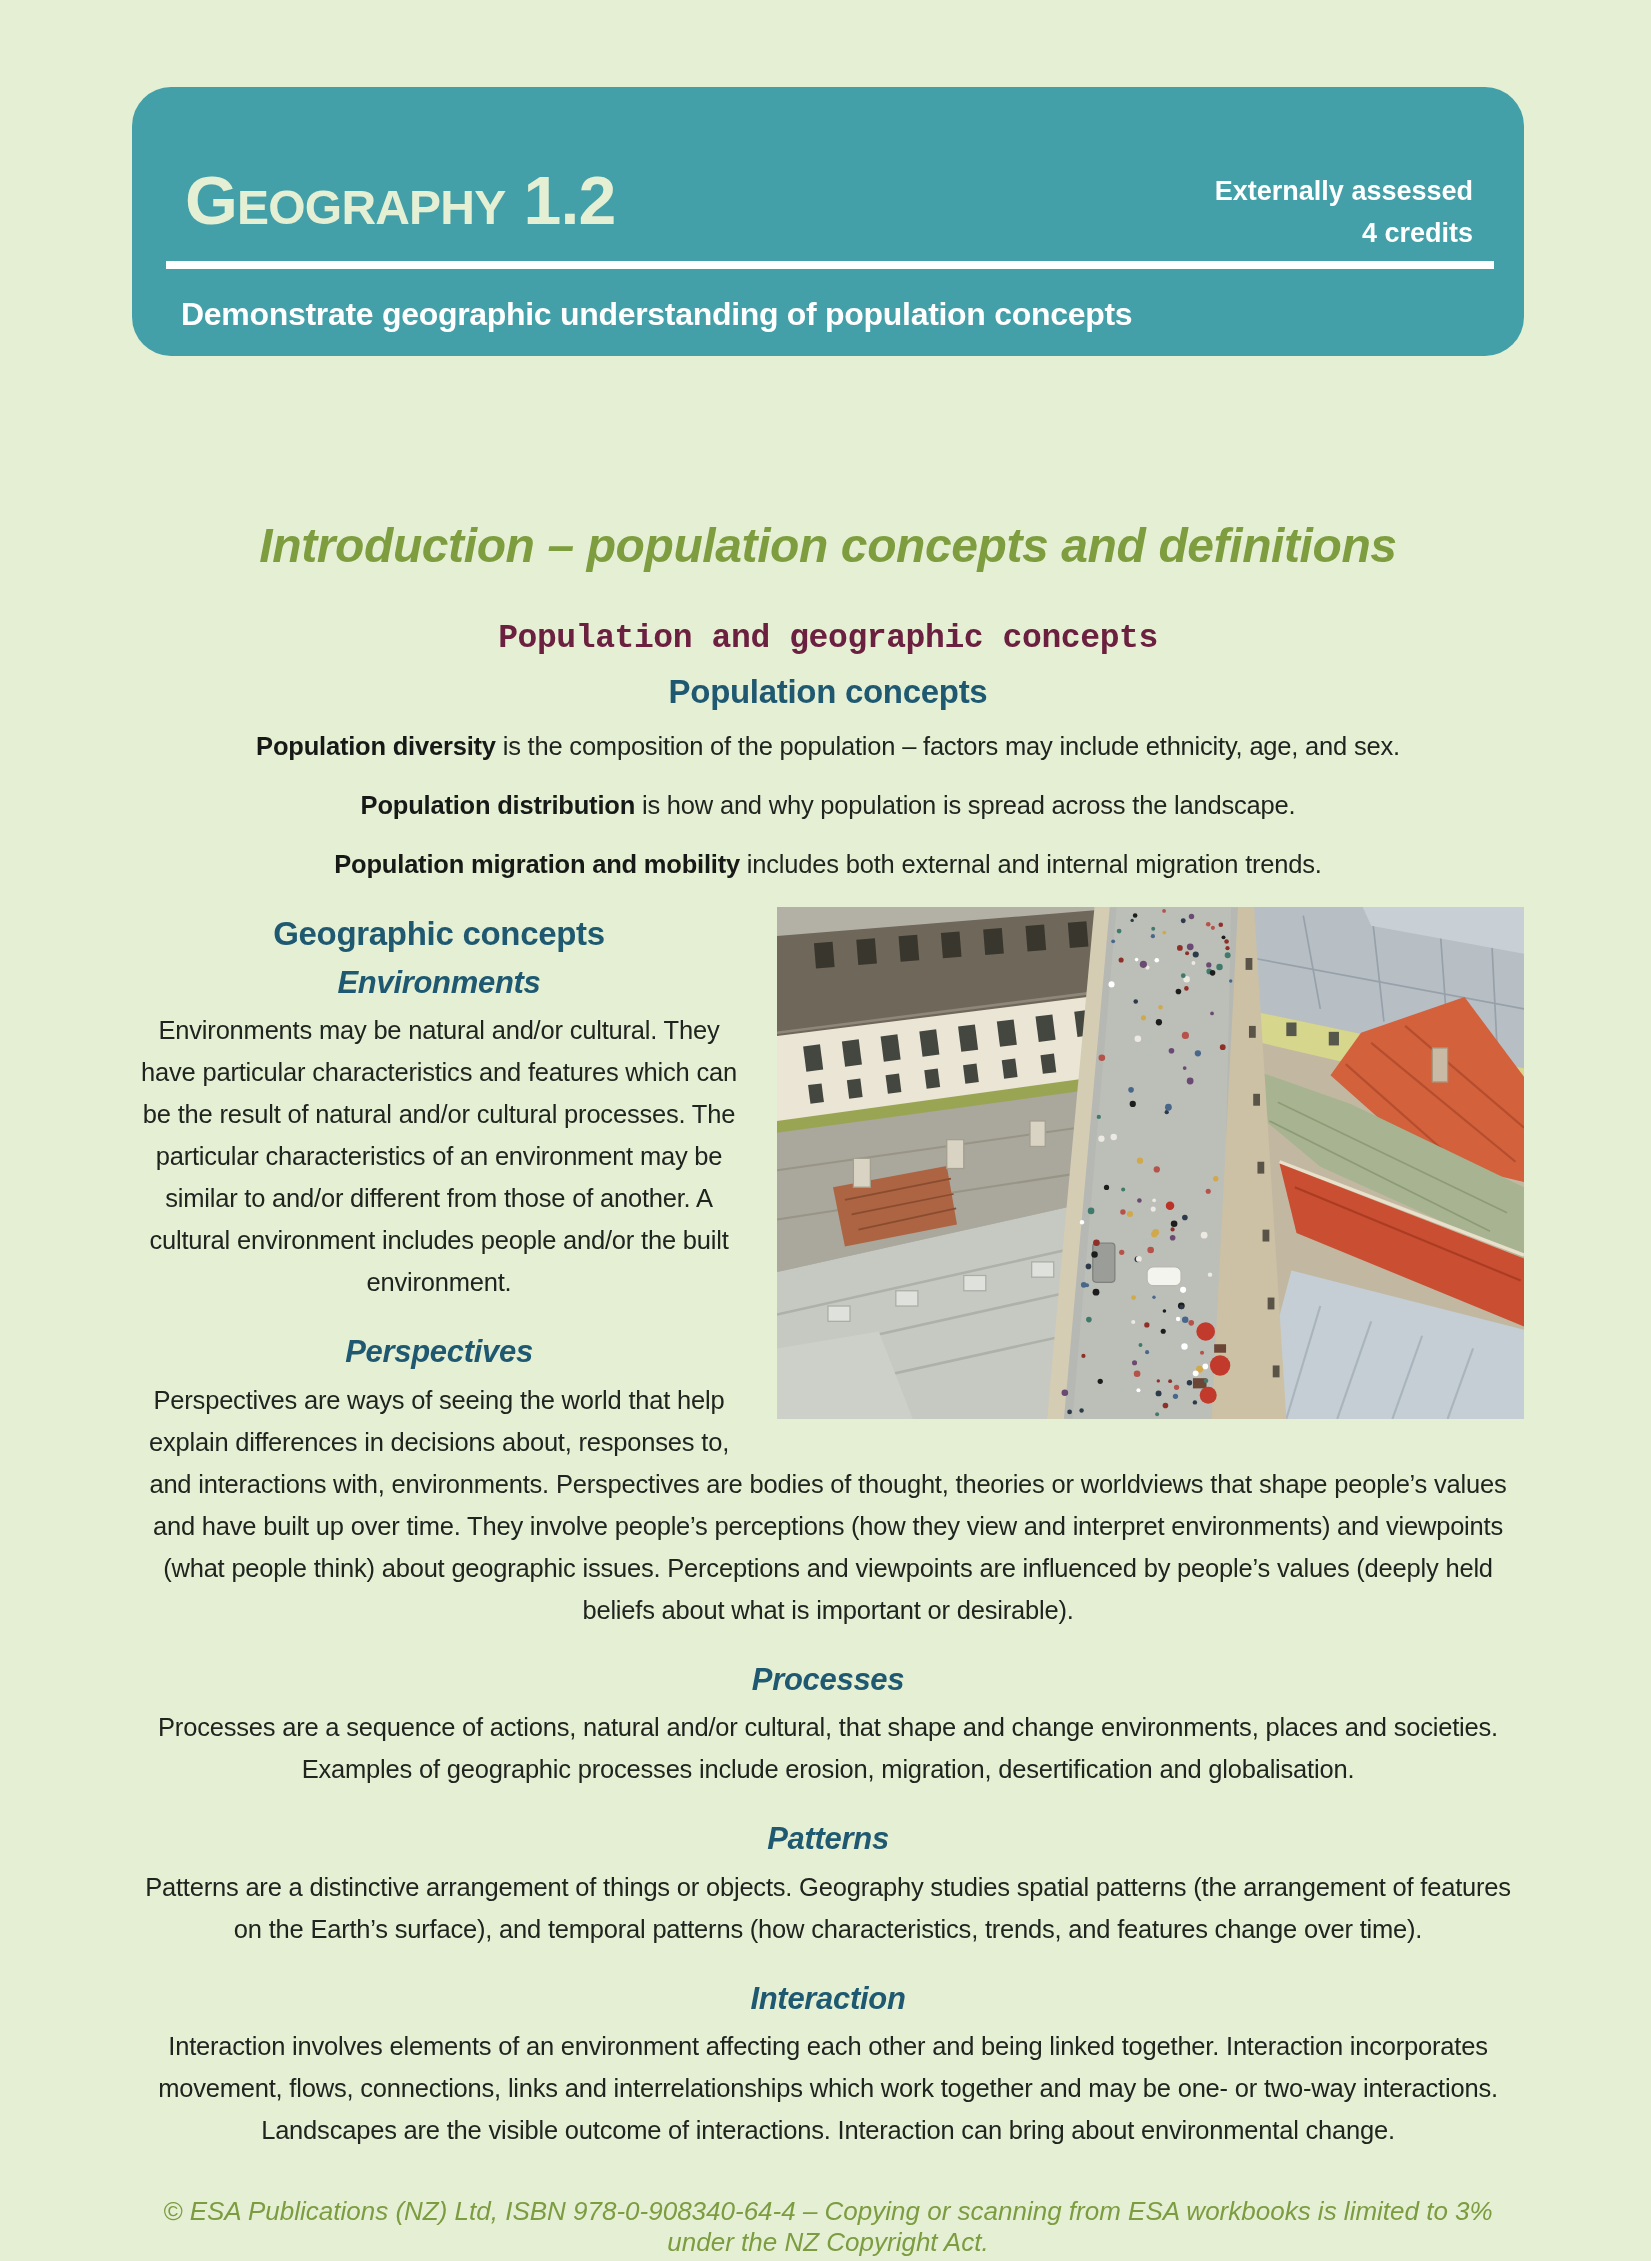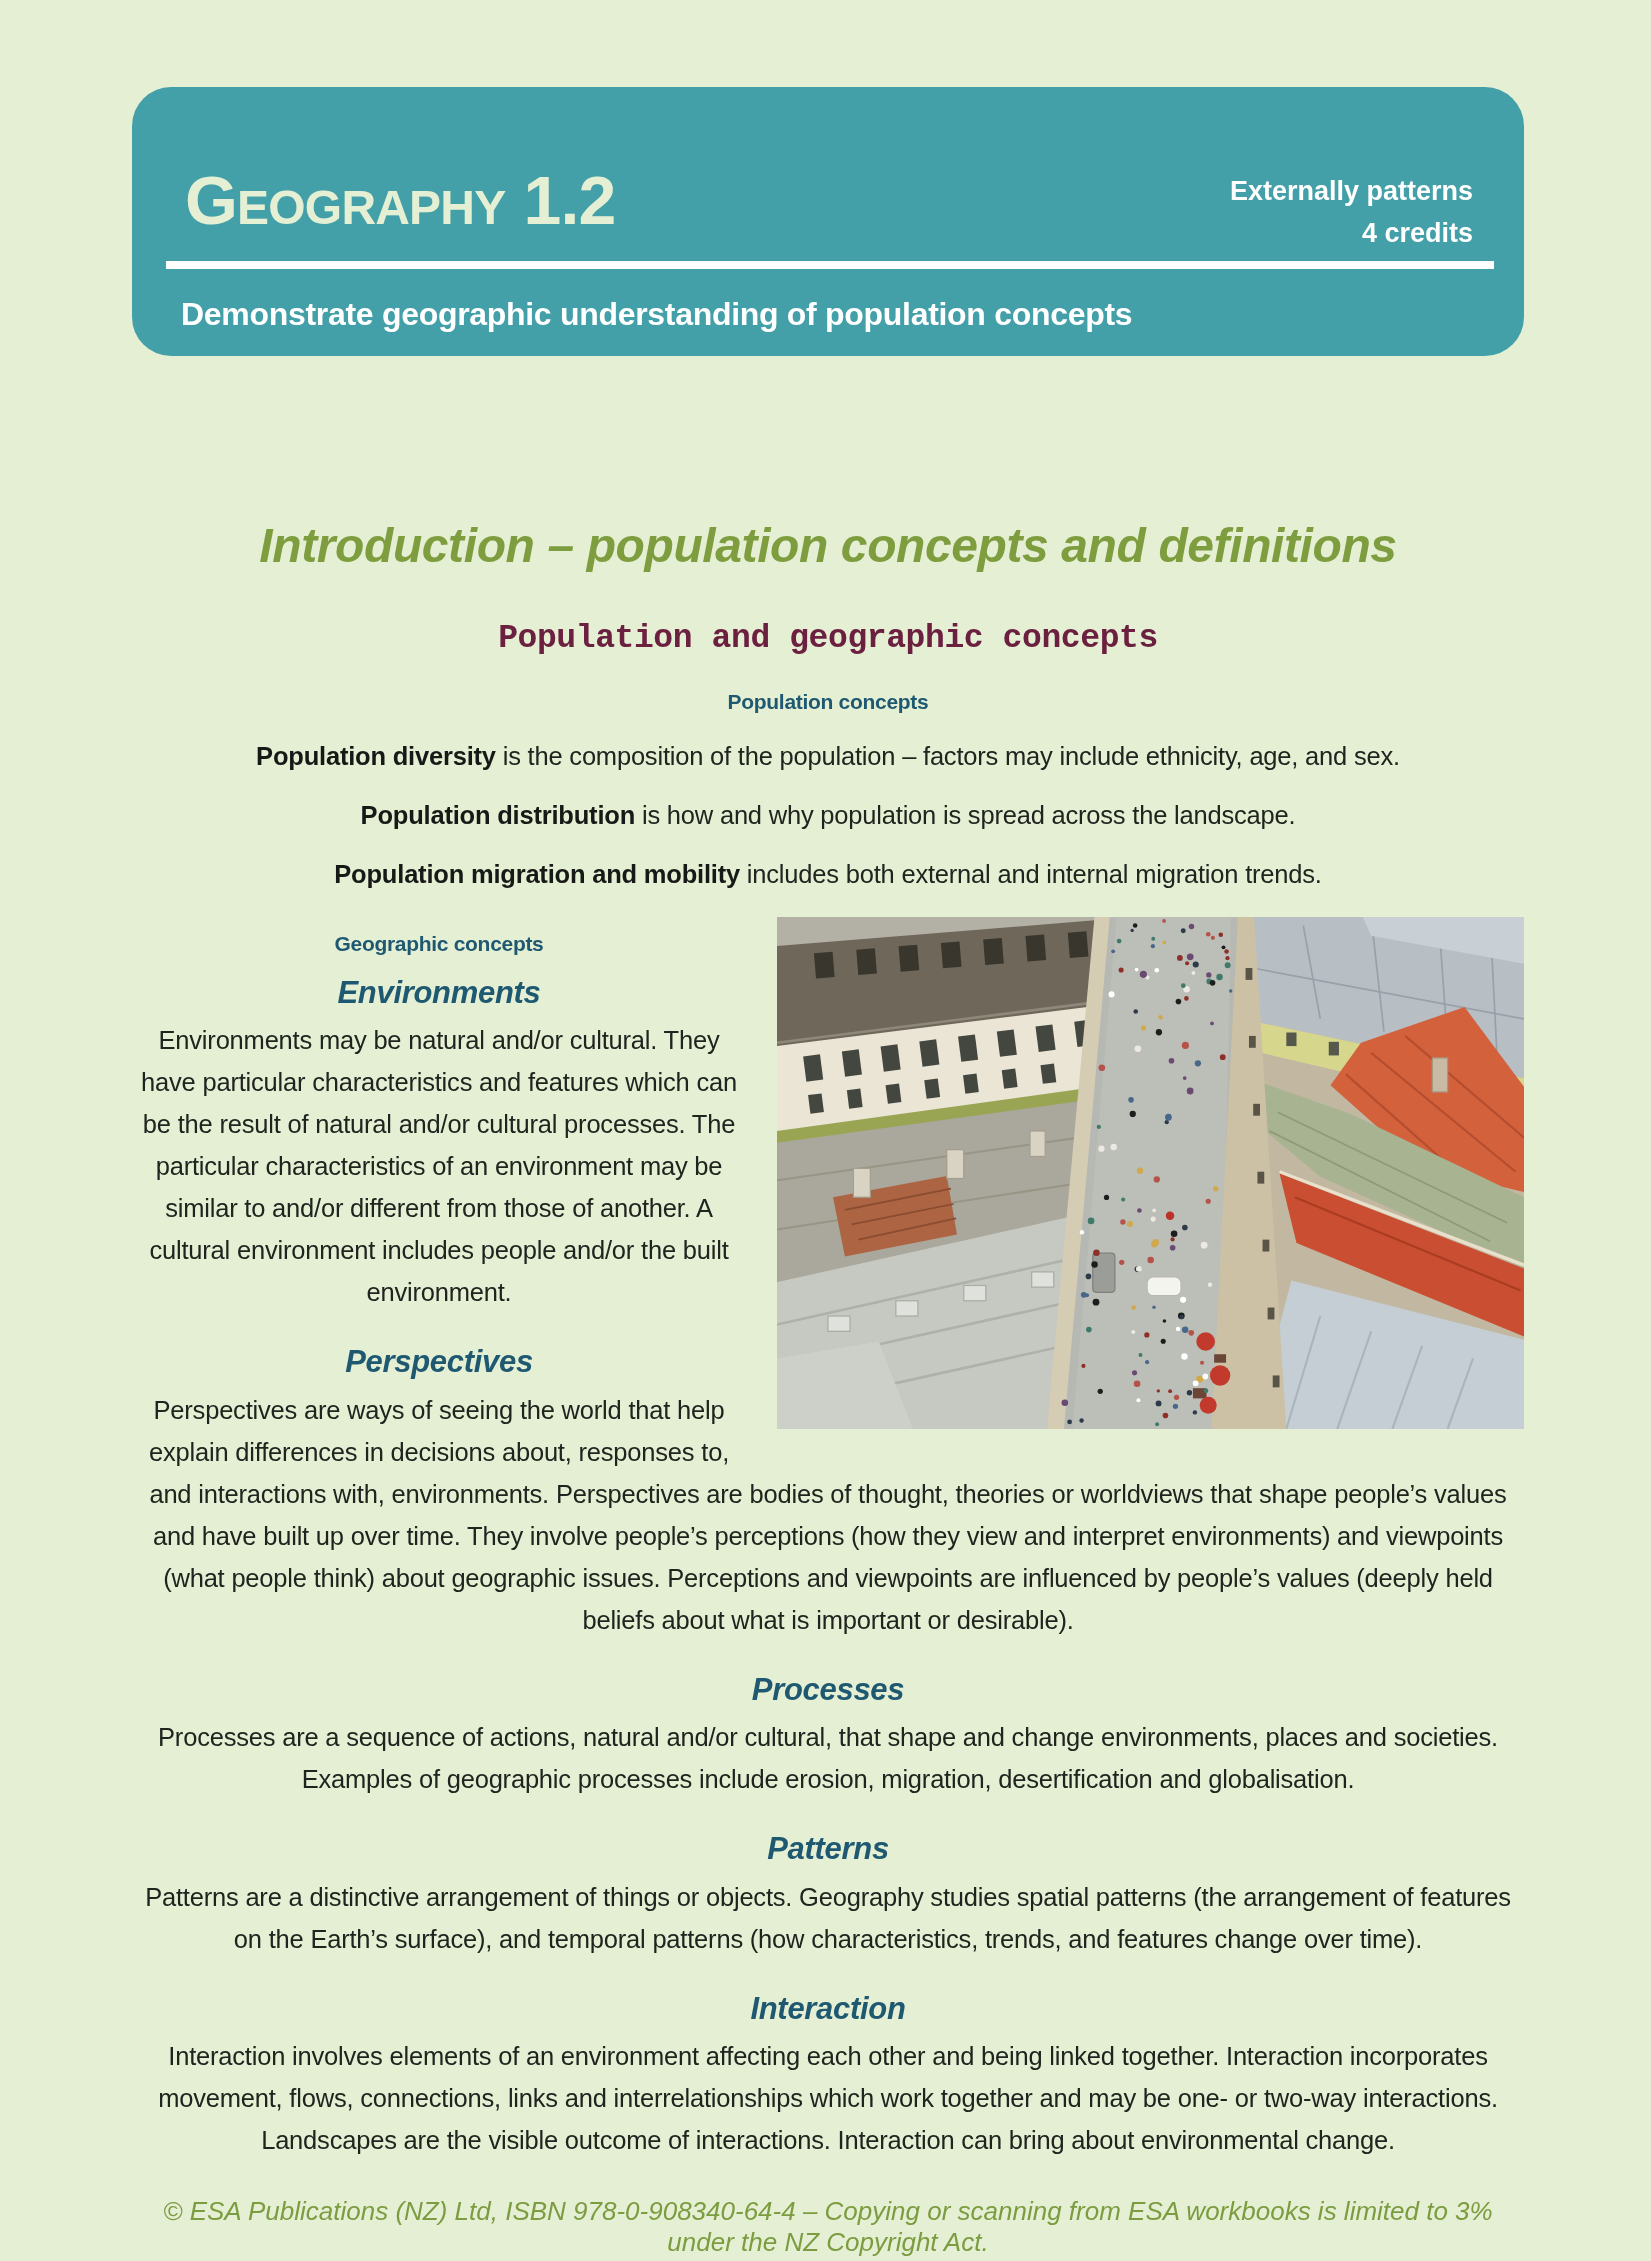--- a/index.html
+++ b/index.html
@@ -37,21 +37,21 @@
 
   .intro-heading {
     margin:0; font-size:48px; line-height:54px; font-weight:bold;
     font-style:italic; color:#7d9d3e; letter-spacing:-0.4px;
   }
   .section-heading {
     margin:44px 0 0; font-size:33px; line-height:44px; font-weight:bold;
     color:#6b2040; letter-spacing:-0.4px;font-family:Liberation Mono, monospace;
   }
   .sub-heading {
-    margin:21px 0 0; font-size:21px; line-height:39px; font-weight:bold;
+    margin:11px 0 0; font-size:33px; line-height:39px; font-weight:bold;
     color:#1f5971; letter-spacing:-0.3px;
   }
   .sub-heading.geo { margin-top:25.5px; }
 
   .terms { margin:8.5px 0 0; }
   .term-line { margin:12px; font-size:25.5px; line-height:47px; letter-spacing:-0.2px; }
   .term-line strong { font-weight:bold; color:#1719166; }
   .term-line strong { color:#171916; }
 
   .concept h4 {
@@ -73,21 +73,21 @@
   }
 </style>
 </head>
 <body>
 
 <div class="page">
 
   <header class="header-box">
     <div class="header-title">Geography 1.2</div>
     <div class="header-meta">
-      <div>Externally patterns</div>
+      <div>Externally assessed</div>
       <div>4 credits</div>
     </div>
     <div class="header-rule"></div>
     <div class="header-subtitle">Demonstrate geographic understanding of population concepts</div>
   </header>
 
   <main class="content">
 
     <h1 class="intro-heading">Introduction – population concepts and definitions</h1>
 

